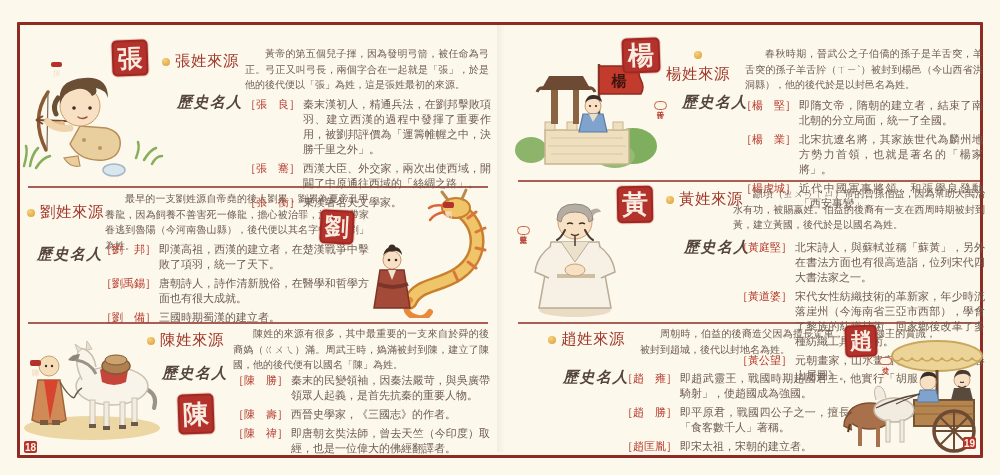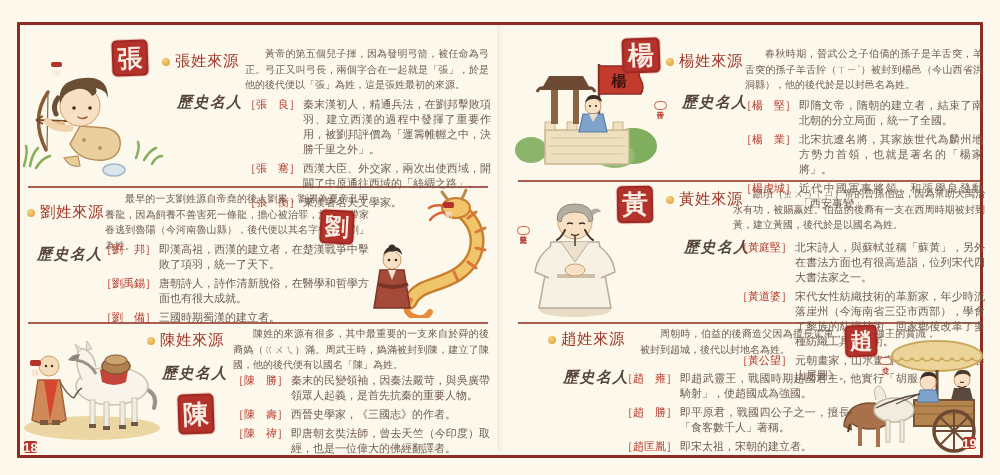--- a/index.html
+++ b/index.html
@@ -31,21 +31,21 @@
   .seal.zhao{left:845px;top:325px;width:32px;height:32px;font-size:22px;}
   .tag,.tago{position:absolute;writing-mode:vertical-rl;text-orientation:upright;font-size:7.5px;line-height:9px;letter-spacing:1px;padding:2px 1px;z-index:5;}
   .tag{background:#b3322b;color:#f5ddc9;border-radius:2px;}
   .tago{background:#fdf6e6;color:#b3392c;border:1px solid #c8634c;border-radius:6px;}
   .tg-hui{left:51px;top:62px;}
   .tg-liulei{left:443px;top:202px;}
   .tg-chenyi{left:30px;top:360px;}
   .tg-yangshexi{left:654px;top:101px;}
   .tg-htj{left:517px;top:226px;}
   .tg-zaofu{left:879px;top:357px;}
-  .pg{position:absolute;background:#b3322b;color:#fdf3e4;font-size:13px;font-weight:bold;width:13px;height:12px;display:flex;align-items:center;justify-content:center;border-radius:2px;}
+  .pg{position:absolute;background:#b3322b;color:#fdf3e4;font-size:10px;font-weight:bold;width:13px;height:12px;display:flex;align-items:center;justify-content:center;border-radius:2px;}
   .pg.p18{left:24px;top:441px;}
   .pg.p19{left:963px;top:437px;}
   .il{position:absolute;}
 </style>
 </head>
 <body>
 
 <div class="spread">
   <div class="frame"></div>
   <div class="fold"></div>
@@ -225,21 +225,21 @@
         <circle cx="78" cy="56" r="8" fill="#f7e0c3" stroke="#caa06e"></circle>
         <path d="M70,53 q2,-9 9,-8 q7,0 8,7 q-5,-4 -9,-3 q-5,0 -8,4z" fill="#3a2d26"></path>
         <circle cx="75" cy="56" r="1.1" fill="#332a22"></circle>
           <circle cx="81" cy="56" r="1.1" fill="#332a22"></circle>
         <path d="M68,64 h20 l4,18 h-28 z" fill="#7fa3cc" stroke="#5a7ba3" stroke-width="1.2"></path>
         <path d="M74,64 l4,8 l5,-8" fill="#ecdfc8"></path>
       </svg>
     </div>
     <div class="seal yang">楊</div>
     <div class="tago tg-yangshexi">羊舌肸</div>
-    <div class="hdr" style="left:666px;top:51px;">
+    <div class="hdr" style="left:666px;top:51px;flex-direction:column;">
       <span class="bullet"></span>
       <span class="t">楊姓來源</span>
     </div>
     <div class="fam" style="left:682px;top:93px;">歷史名人</div>
     <div class="par" style="left:745px;top:46px;width:238px;">春秋時期，晉武公之子伯僑的孫子是羊舌突，羊舌突的孫子羊舌肸（ㄒㄧˋ）被封到楊邑（今山西省洪洞縣），他的後代於是以封邑名為姓。</div>
     <div class="ppl" style="left:741px;top:98px;width:242px;">
       <div class="pr">
           <span class="nm">［楊　堅］</span>
           <span class="dc">即隋文帝，隋朝的建立者，結束了南北朝的分立局面，統一了全國。</span>
         </div>

